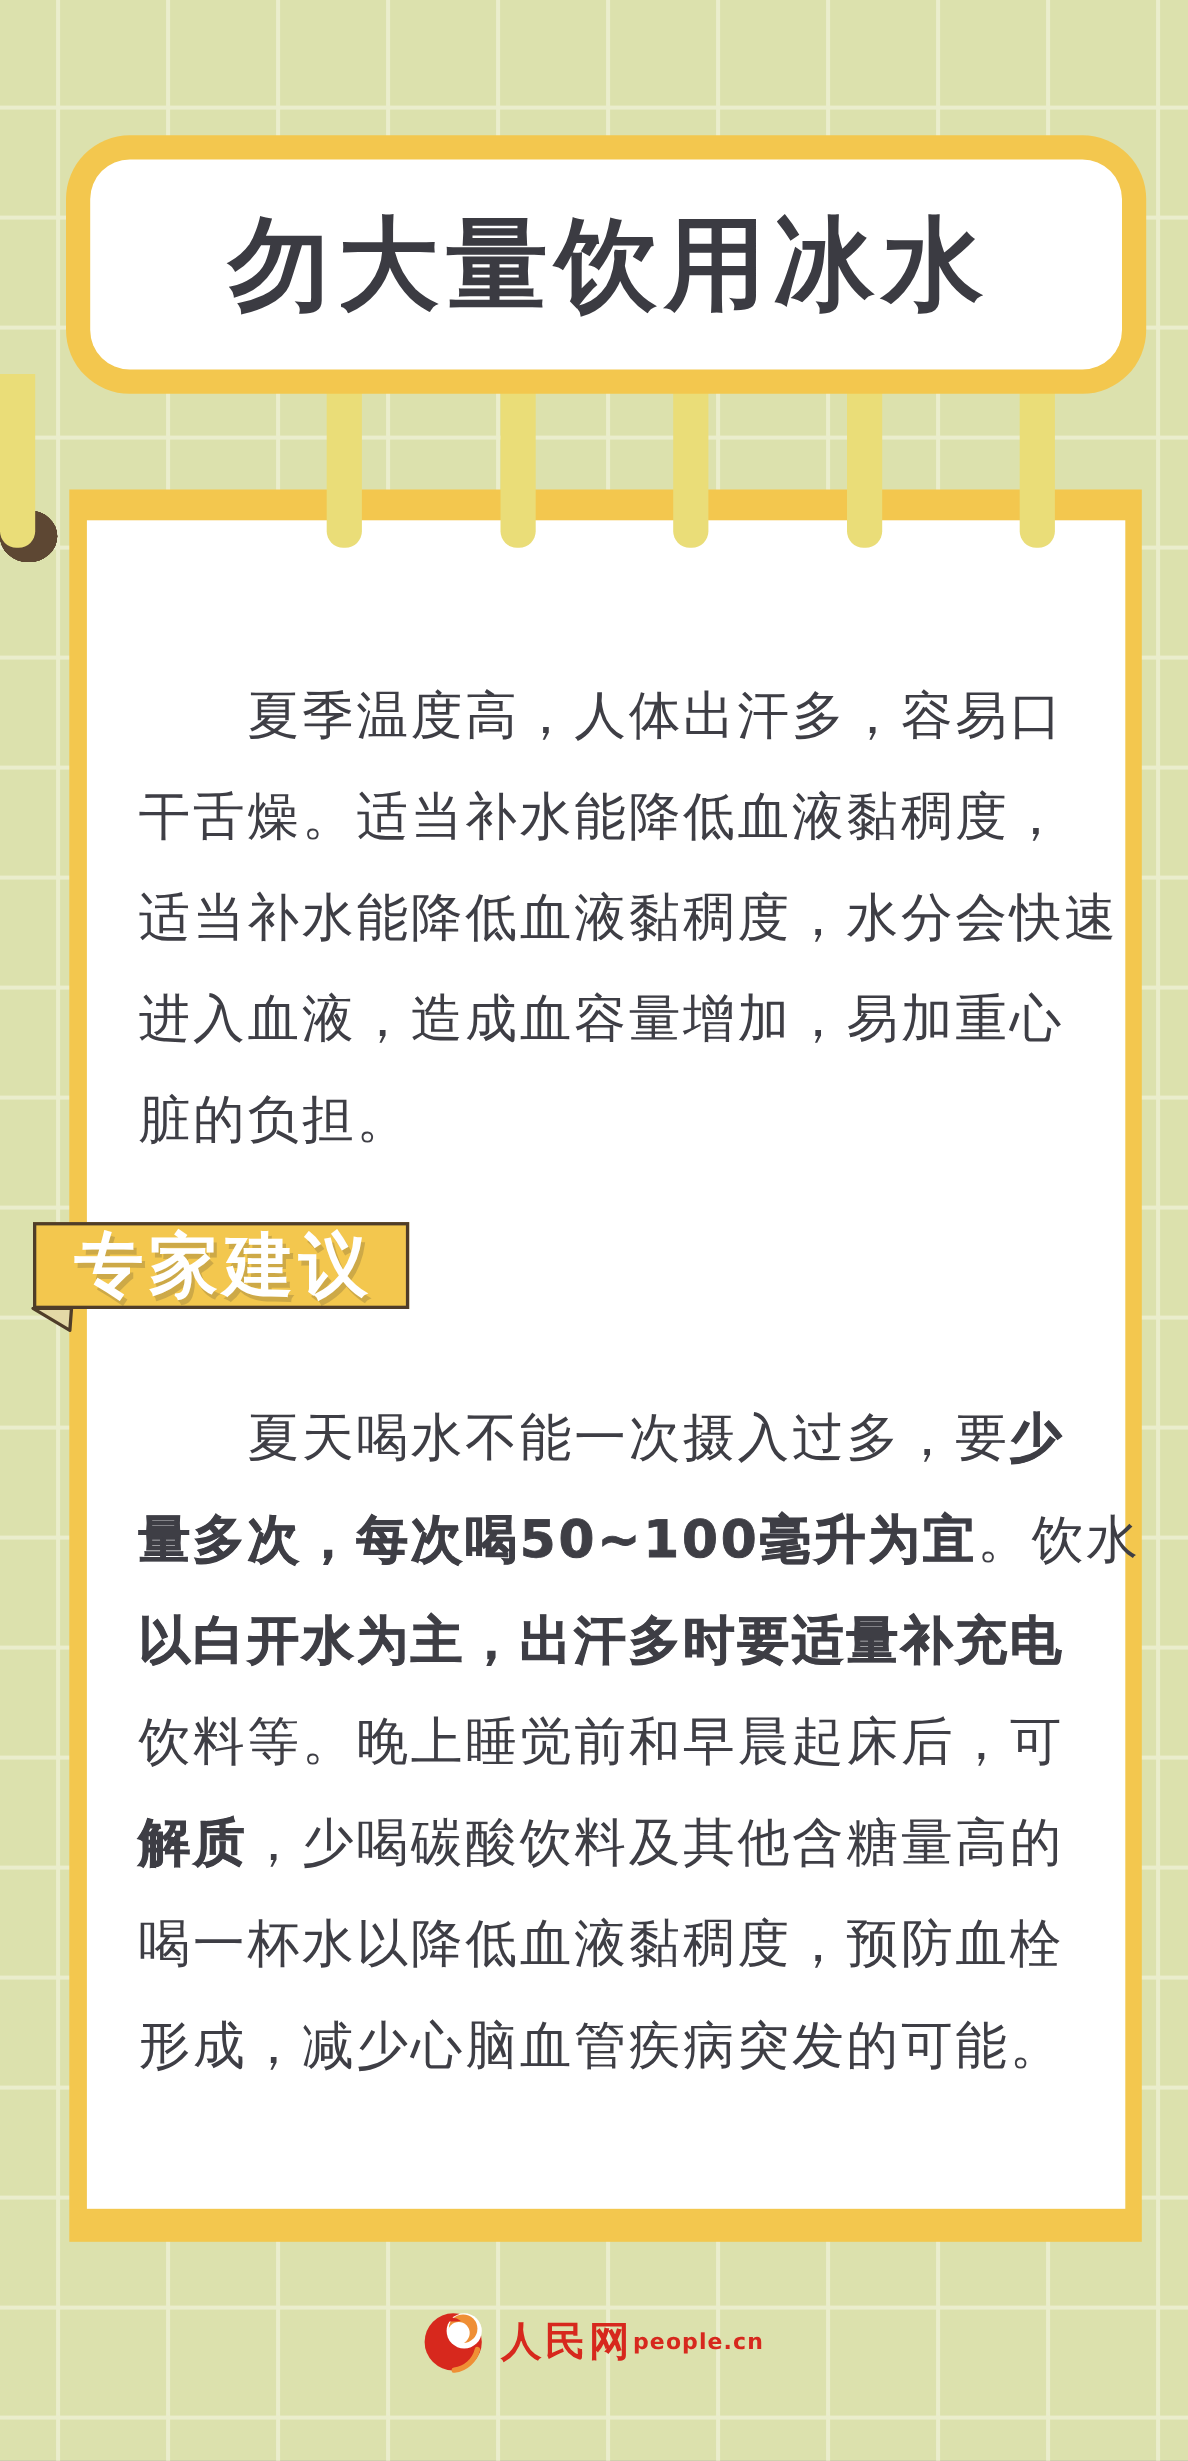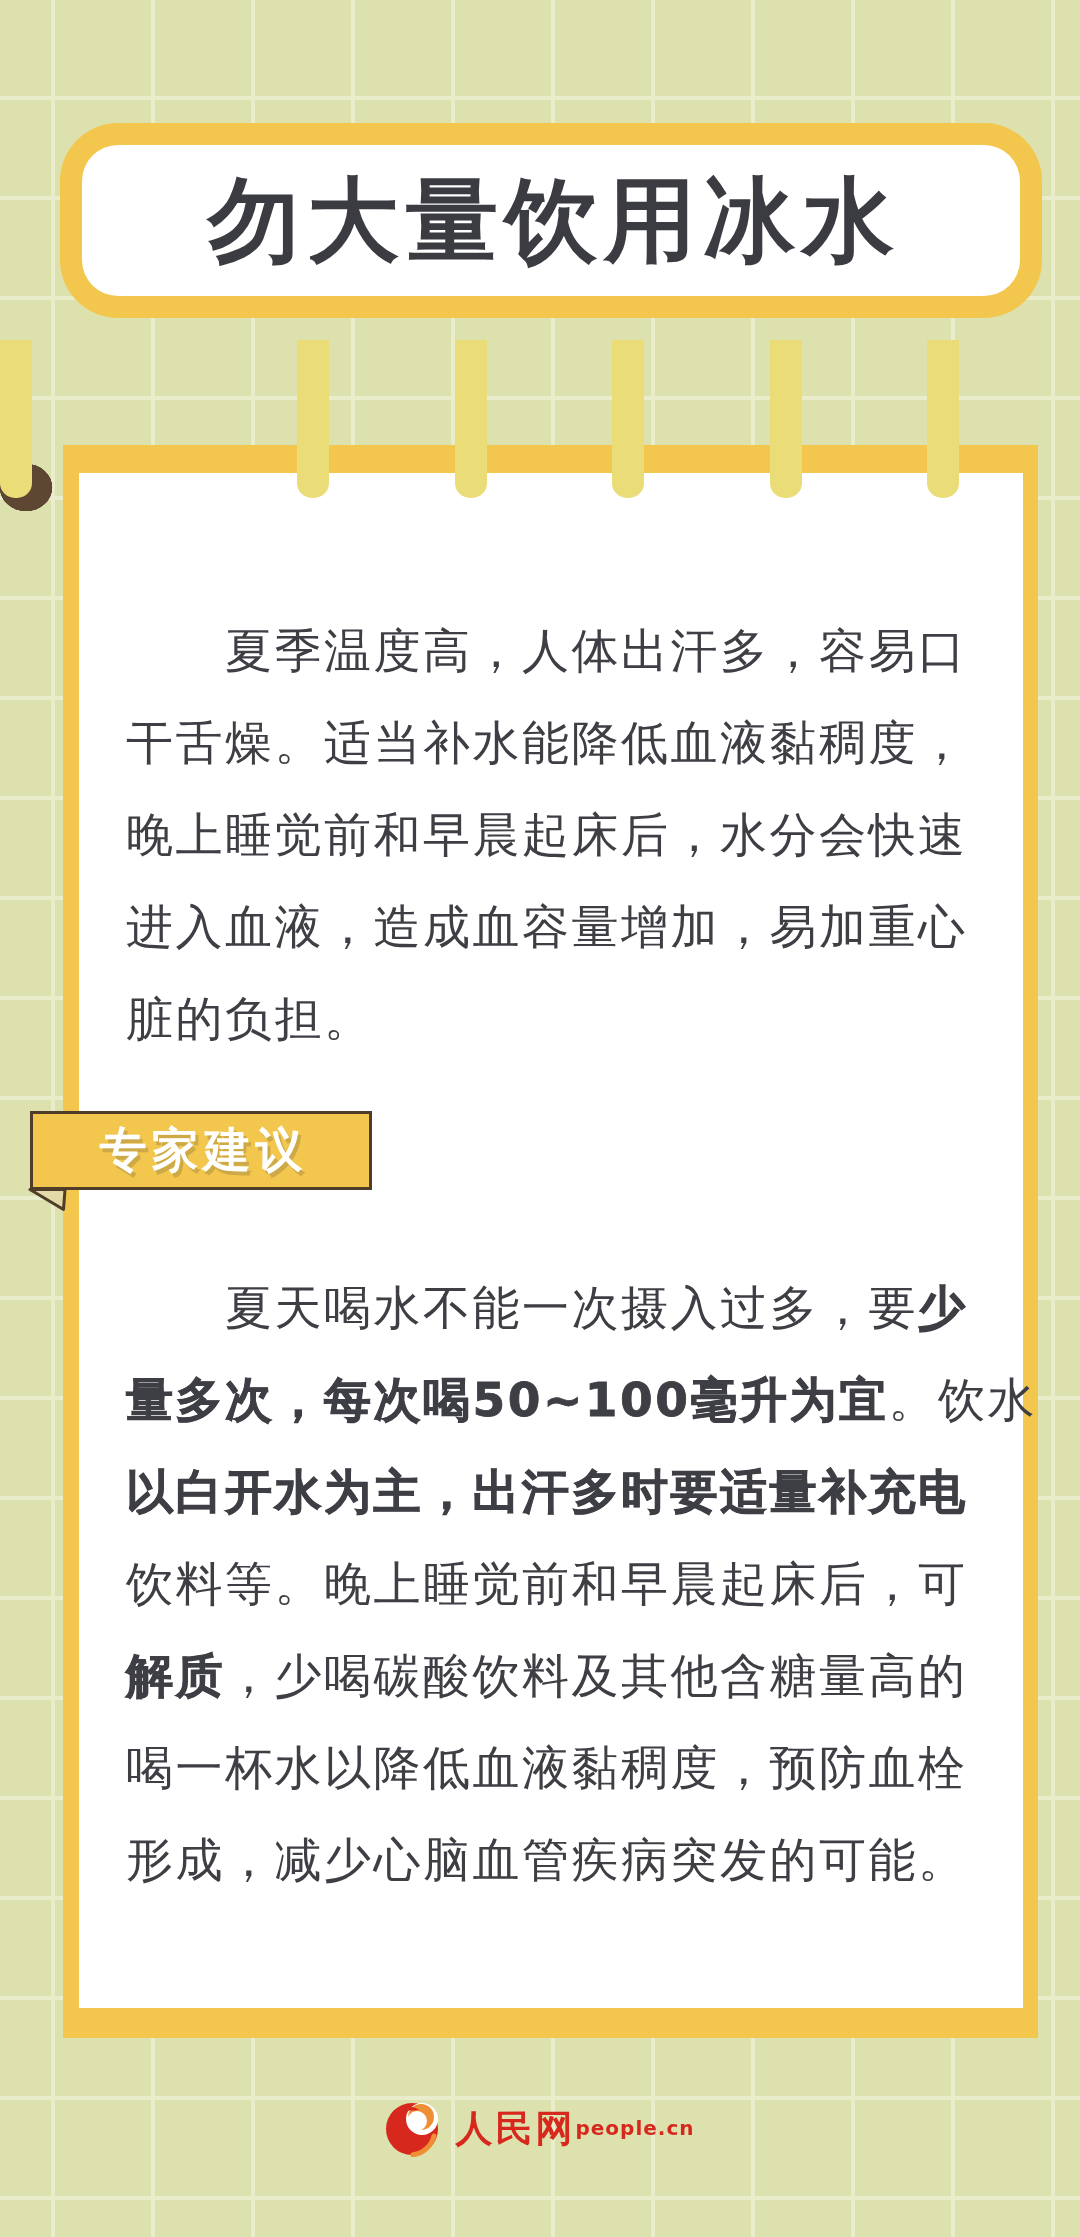--- a/index.html
+++ b/index.html
@@ -25,21 +25,21 @@
     background-color:var(--background);
     background-image:
       linear-gradient(to right, var(--grid-line) 4px, transparent 4px),
       linear-gradient(to bottom, var(--grid-line) 4px, transparent 4px);
     background-size:100px 100px;
     background-position:51px 96px;
     font-family:"DejaVu Sans","Liberation Sans",sans-serif;
   }
   
   .title-card{
-    position:absolute;left:60px;top:123px;width:982px;height:195px;
+    position:absolute;left:60px;top:123px;width:982px;height:235px;
     background:var(--frame-yellow);border-radius:58px;z-index:4;
   }
   .title-card-inner{
     position:absolute;inset:22px;background:#ffffff;border-radius:36px;
     display:flex;align-items:center;justify-content:center;
   }
   .poster-title{
     font-family:"DejaVu Serif","Liberation Serif",serif;
     font-size:92px;font-weight:600;letter-spacing:7px;
     color:var(--title-text);white-space:nowrap;text-indent:7px;
@@ -77,21 +77,21 @@
   }
   .para .line.indent{padding-left:99px;}
   .para .bold{font-weight:700;-webkit-text-stroke:0.8px currentColor;}
   
   .badge{
     position:absolute;left:30px;top:1111px;width:342px;height:79px;z-index:6;
     background:var(--frame-yellow);border:3px solid var(--badge-outline);
     display:flex;align-items:center;justify-content:center;
   }
   .badge-label{
-    color:#ffffff;font-weight:700;font-size:47px;letter-spacing:5px;
+    color:#ffffff;font-weight:700;font-size:63px;letter-spacing:5px;
     text-indent:5px;text-shadow:3px 4px 0 rgba(90,80,50,0.25);white-space:nowrap;
   }
   .badge-fold{position:absolute;left:28px;top:1188px;z-index:5;}
   
   .footer{
     position:absolute;left:0;right:0;top:2096px;height:64px;z-index:1;
     display:flex;align-items:center;justify-content:center;gap:10px;
   }
   .logo-text{display:flex;flex-direction:row;align-items:center;}
   .logo-cn{
@@ -129,21 +129,21 @@
   <div class="hole"></div>
   <div class="hole"></div>
 
   <div class="note-card">
     <div class="note-card-inner"></div>
   </div>
 
   <div class="para para-1">
       <div class="line indent"><span>夏季温度高，人体出汗多，容易口</span></div>
       <div class="line"><span>干舌燥。适当补水能降低血液黏稠度，</span></div>
-      <div class="line"><span>晚上睡觉前和早晨起床后，水分会快速</span></div>
+      <div class="line"><span>适当补水能降低血液黏稠度，水分会快速</span></div>
       <div class="line"><span>进入血液，造成血容量增加，易加重心</span></div>
       <div class="line"><span>脏的负担。</span></div>
     </div>
 
   <div class="badge">
     <span class="badge-label">专家建议</span>
   </div>
   <svg class="badge-fold" width="40" height="28" viewBox="0 0 40 28">
     <polygon points="2,1.5 37,1.5 35.5,21.5" fill="var(--fold-fill)" stroke="var(--badge-outline)" stroke-width="3" stroke-linejoin="round"></polygon>
   </svg>

